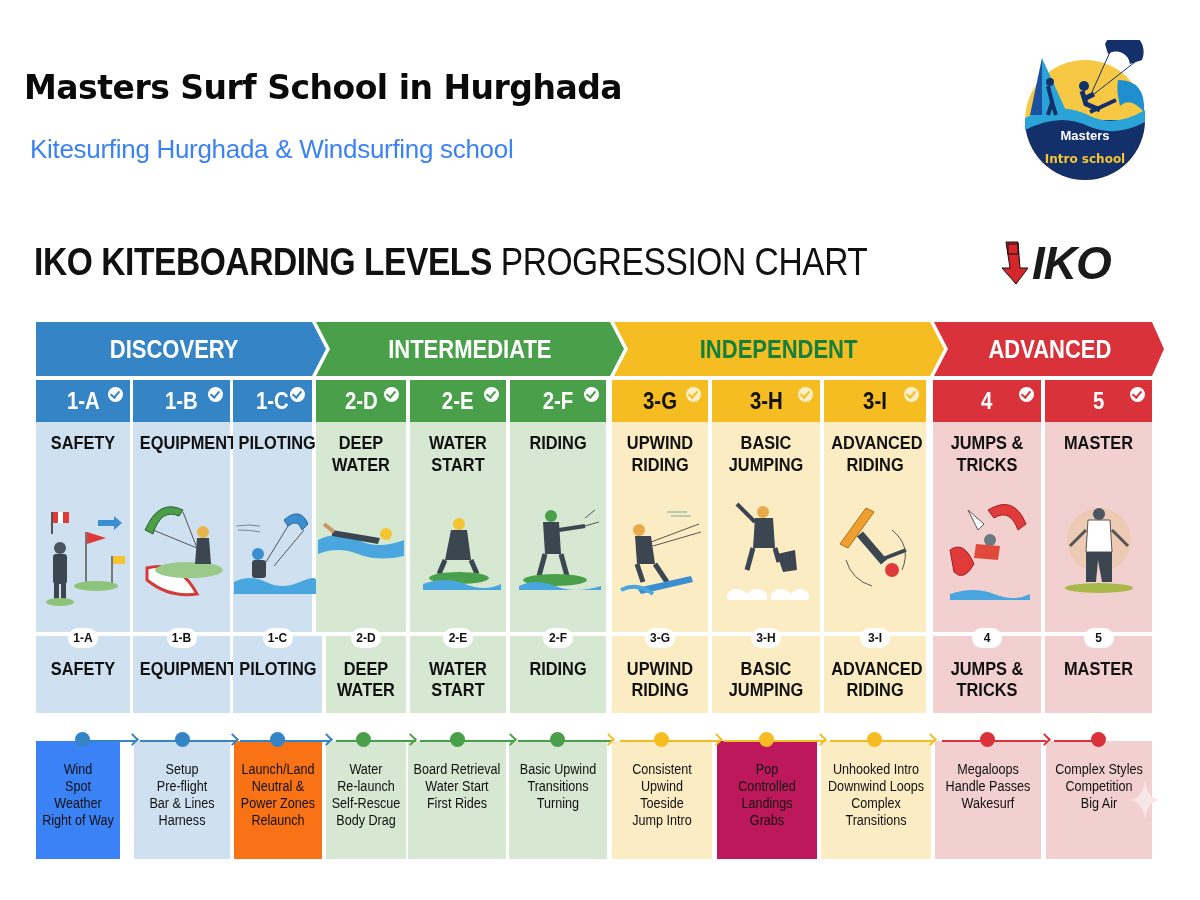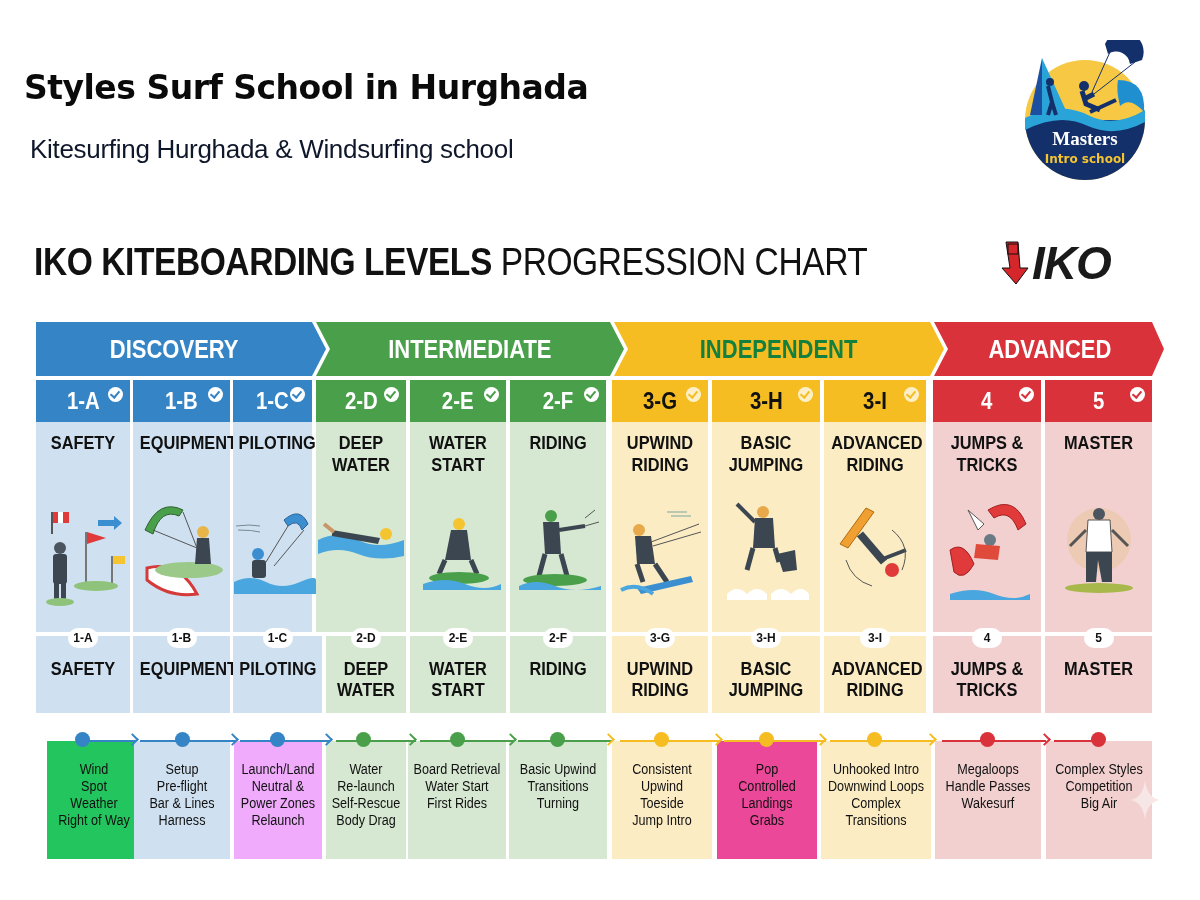--- a/index.html
+++ b/index.html
@@ -1,23 +1,23 @@
 <!DOCTYPE html>
 <html><head>
 <meta charset="utf-8">
 <style>
   * { box-sizing: border-box; margin: 0; padding: 0; }
   html, body { width: 1200px; height: 900px; background: #ffffff; overflow: hidden; }
   body { position: relative; font-family: "DejaVu Sans", sans-serif; color: #111; }
 
   .site-title { position: absolute; left: 24px; top: 68px; font-family: "DejaVu Sans", sans-serif; font-weight: bold; font-size: 33px; letter-spacing: -0.5px; color: #0a0a0a; }
-  .site-subtitle { position: absolute; left: 30px; top: 134px; font-family: "Liberation Sans", sans-serif; font-size: 26px; color: #0f172a; letter-spacing: -0.3px; }
+  .site-subtitle { position: absolute; left: 30px; top: 134px; font-family: "Liberation Sans", sans-serif; font-size: 26px; color: #3b82f6; letter-spacing: -0.3px; }
 
   .logo { position: absolute; left: 1020px; top: 40px; width: 130px; height: 145px; }
-  .logo-text1 { position: absolute; left: 1010px; top: 128px; width: 150px; text-align: center; font-family: Liberation Serif, serif; font-weight: bold; font-size: 19px; color: #fff; }
+  .logo-text1 { position: absolute; left: 1010px; top: 128px; width: 150px; text-align: center; font-family: Liberation Sans, sans-serif; font-weight: bold; font-size: 13px; color: #fff; }
   .logo-text2 { position: absolute; left: 1010px; top: 152px; width: 150px; text-align: center; font-family: "DejaVu Sans", sans-serif; font-weight: bold; font-size: 12px; color: #f5c431; }
 
   .chart-title { position: absolute; left: 34px; top: 240px; font-family: "Liberation Sans", sans-serif; font-size: 39px; letter-spacing: -0.5px; color: #111; transform: scaleX(0.86); transform-origin: left center; white-space: nowrap; }
   .chart-title b { font-weight: bold; }
   .iko-logo { position: absolute; left: 998px; top: 238px; width: 160px; height: 48px; }
   .iko-text { position: absolute; left: 1032px; top: 236px; font-family: "Liberation Sans", sans-serif; font-weight: bold; font-style: italic; font-size: 46px; color: #1a1a1a; letter-spacing: -1px; }
 
   .band { position: absolute; top: 322px; height: 54px; display: flex; align-items: center; justify-content: center; font-family: "Liberation Sans", sans-serif; font-weight: bold; font-size: 25px; color: #fff; transform-origin: center; }
   .band span { display: inline-block; transform: scaleX(0.88); }
 
@@ -37,21 +37,21 @@
   .track { position: absolute; top: 740px; height: 2px; }
   .dot { position: absolute; top: 732px; width: 15px; height: 15px; border-radius: 50%; margin-left: -7px; }
   .arrow { position: absolute; top: 735px; width: 9px; height: 9px; border-top: 2px solid; border-right: 2px solid; transform: rotate(45deg); }
 
   .bot-card { position: absolute; top: 741px; height: 118px; }
   .bot-text { position: absolute; top: 20px; left: 0; right: 0; text-align: center; font-family: "Liberation Sans", sans-serif; font-size: 14px; line-height: 17px; color: #111; transform: scaleX(0.9); white-space: pre-line; }
 </style>
 </head>
 <body>
 
-<div class="site-title">Styles Surf School in Hurghada</div>
+<div class="site-title">Masters Surf School in Hurghada</div>
 <div class="site-subtitle">Kitesurfing Hurghada &amp; Windsurfing school</div>
 
 <svg class="logo" viewBox="0 0 130 145">
   <circle cx="65" cy="80" r="60" fill="#f7c843"></circle>
   <path d="M5 80 A60 60 0 0 0 125 80 Z" fill="#13306b"></path>
   <path d="M5 78 Q40 60 70 76 Q95 88 125 70 L125 82 Q95 98 68 86 Q40 72 5 90 Z" fill="#2aa4d8"></path>
   <path d="M98 40 Q126 40 124 72 Q110 56 100 66 Q96 50 98 40 Z" fill="#1f8fd0"></path>
   <path d="M22 18 L22 75 L48 75 Z" fill="#2aa4d8"></path>
   <path d="M22 18 L22 75 L10 75 Z" fill="#1c4fa0"></path>
   <circle cx="30" cy="42" r="4" fill="#13306b"></circle>
@@ -320,33 +320,33 @@
 <div class="mid-card" style="left:933px;width:108px;background:#f3d0d0;">
     <div class="mid-badge">4</div>
     <div class="mid-label">JUMPS &amp;
 TRICKS</div>
   </div>
 <div class="mid-card" style="left:1045px;width:107px;background:#f3d0d0;">
     <div class="mid-badge">5</div>
     <div class="mid-label">MASTER</div>
   </div>
 
-<div class="bot-card" style="left:36px;width:94px;background:#22c55e;margin-left:11px;">
+<div class="bot-card" style="left:36px;width:84px;background:#3b82f6;">
     <div class="bot-text">Wind
 Spot
 Weather
 Right of Way</div>
   </div>
 <div class="bot-card" style="left:134px;width:96px;background:#cfe1f0;">
     <div class="bot-text">Setup
 Pre-flight
 Bar &amp; Lines
 Harness</div>
   </div>
-<div class="bot-card" style="left:234px;width:88px;background:#f0abfc;">
+<div class="bot-card" style="left:234px;width:88px;background:#f97316;">
     <div class="bot-text">Launch/Land
 Neutral &amp;
 Power Zones
 Relaunch</div>
   </div>
 <div class="bot-card" style="left:326px;width:80px;background:#d6e8d2;">
     <div class="bot-text">Water
 Re-launch
 Self-Rescue
 Body Drag</div>
@@ -360,21 +360,21 @@
     <div class="bot-text">Basic Upwind
 Transitions
 Turning</div>
   </div>
 <div class="bot-card" style="left:612px;width:100px;background:#fbecc4;">
     <div class="bot-text">Consistent
 Upwind
 Toeside
 Jump Intro</div>
   </div>
-<div class="bot-card" style="left:717px;width:100px;background:#ec4899;">
+<div class="bot-card" style="left:717px;width:100px;background:#be185d;">
     <div class="bot-text">Pop
 Controlled
 Landings
 Grabs</div>
   </div>
 <div class="bot-card" style="left:821px;width:110px;background:#fbecc4;">
     <div class="bot-text">Unhooked Intro
 Downwind Loops
 Complex
 Transitions</div>

